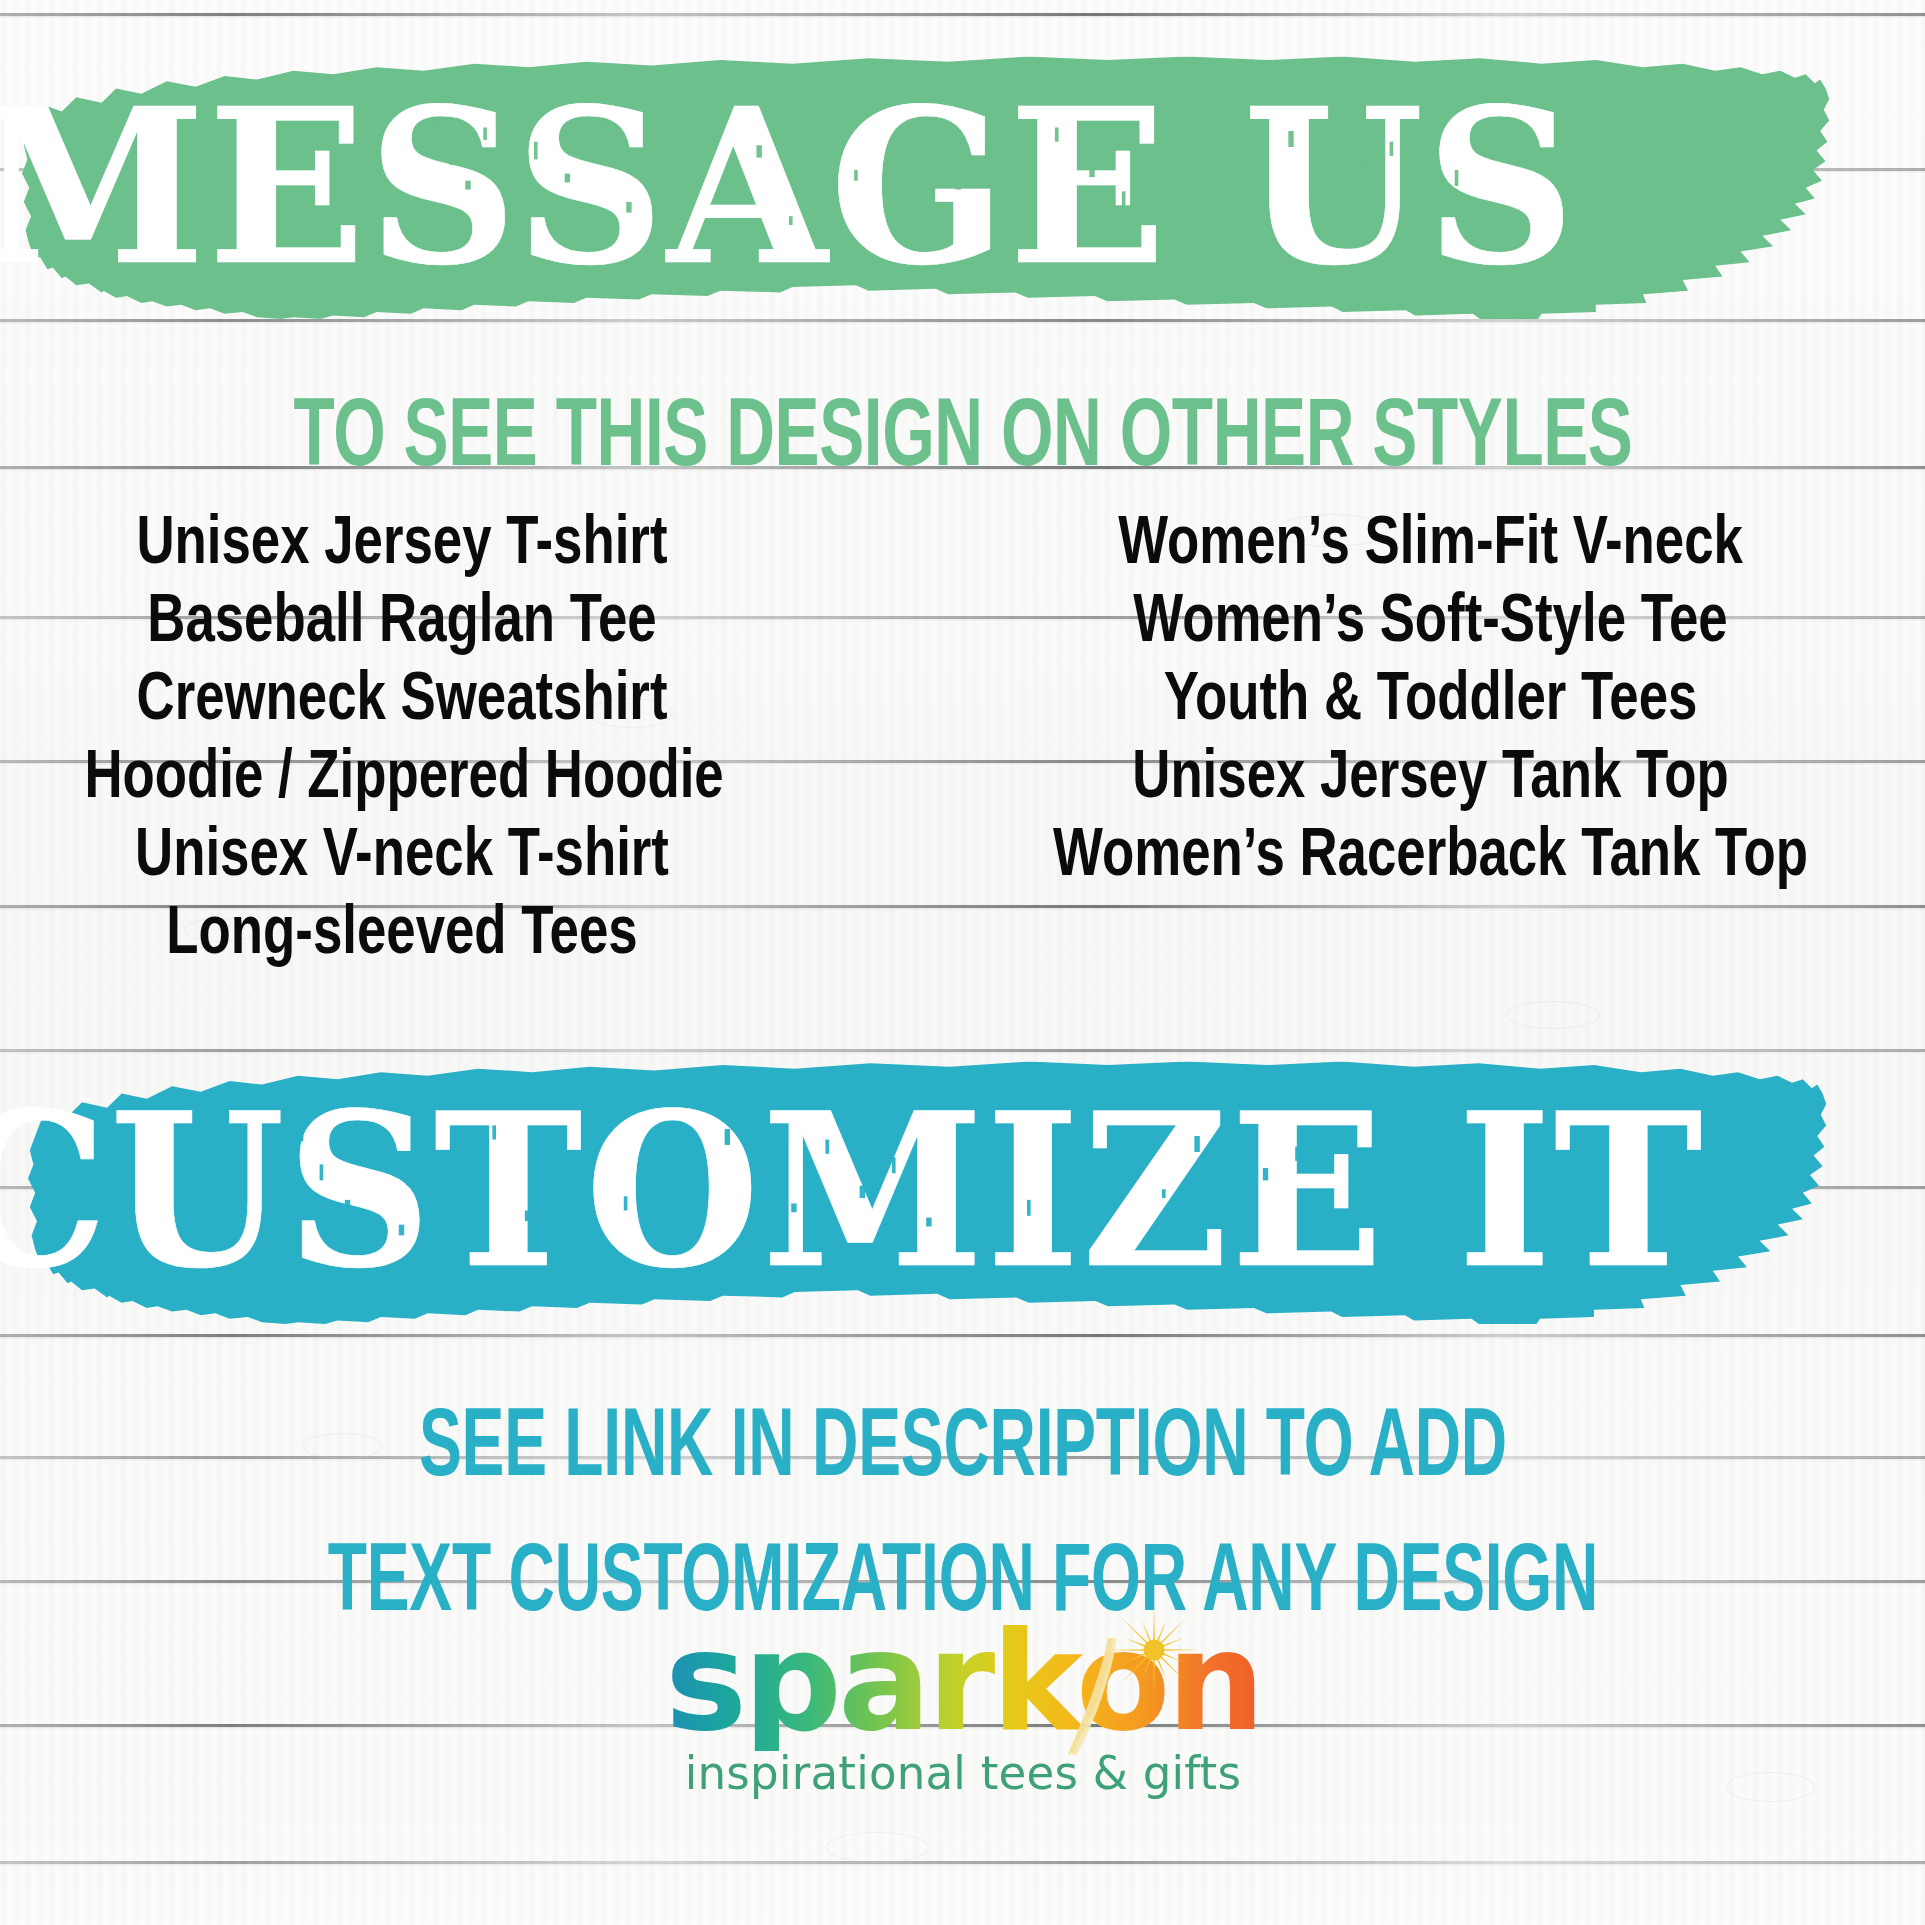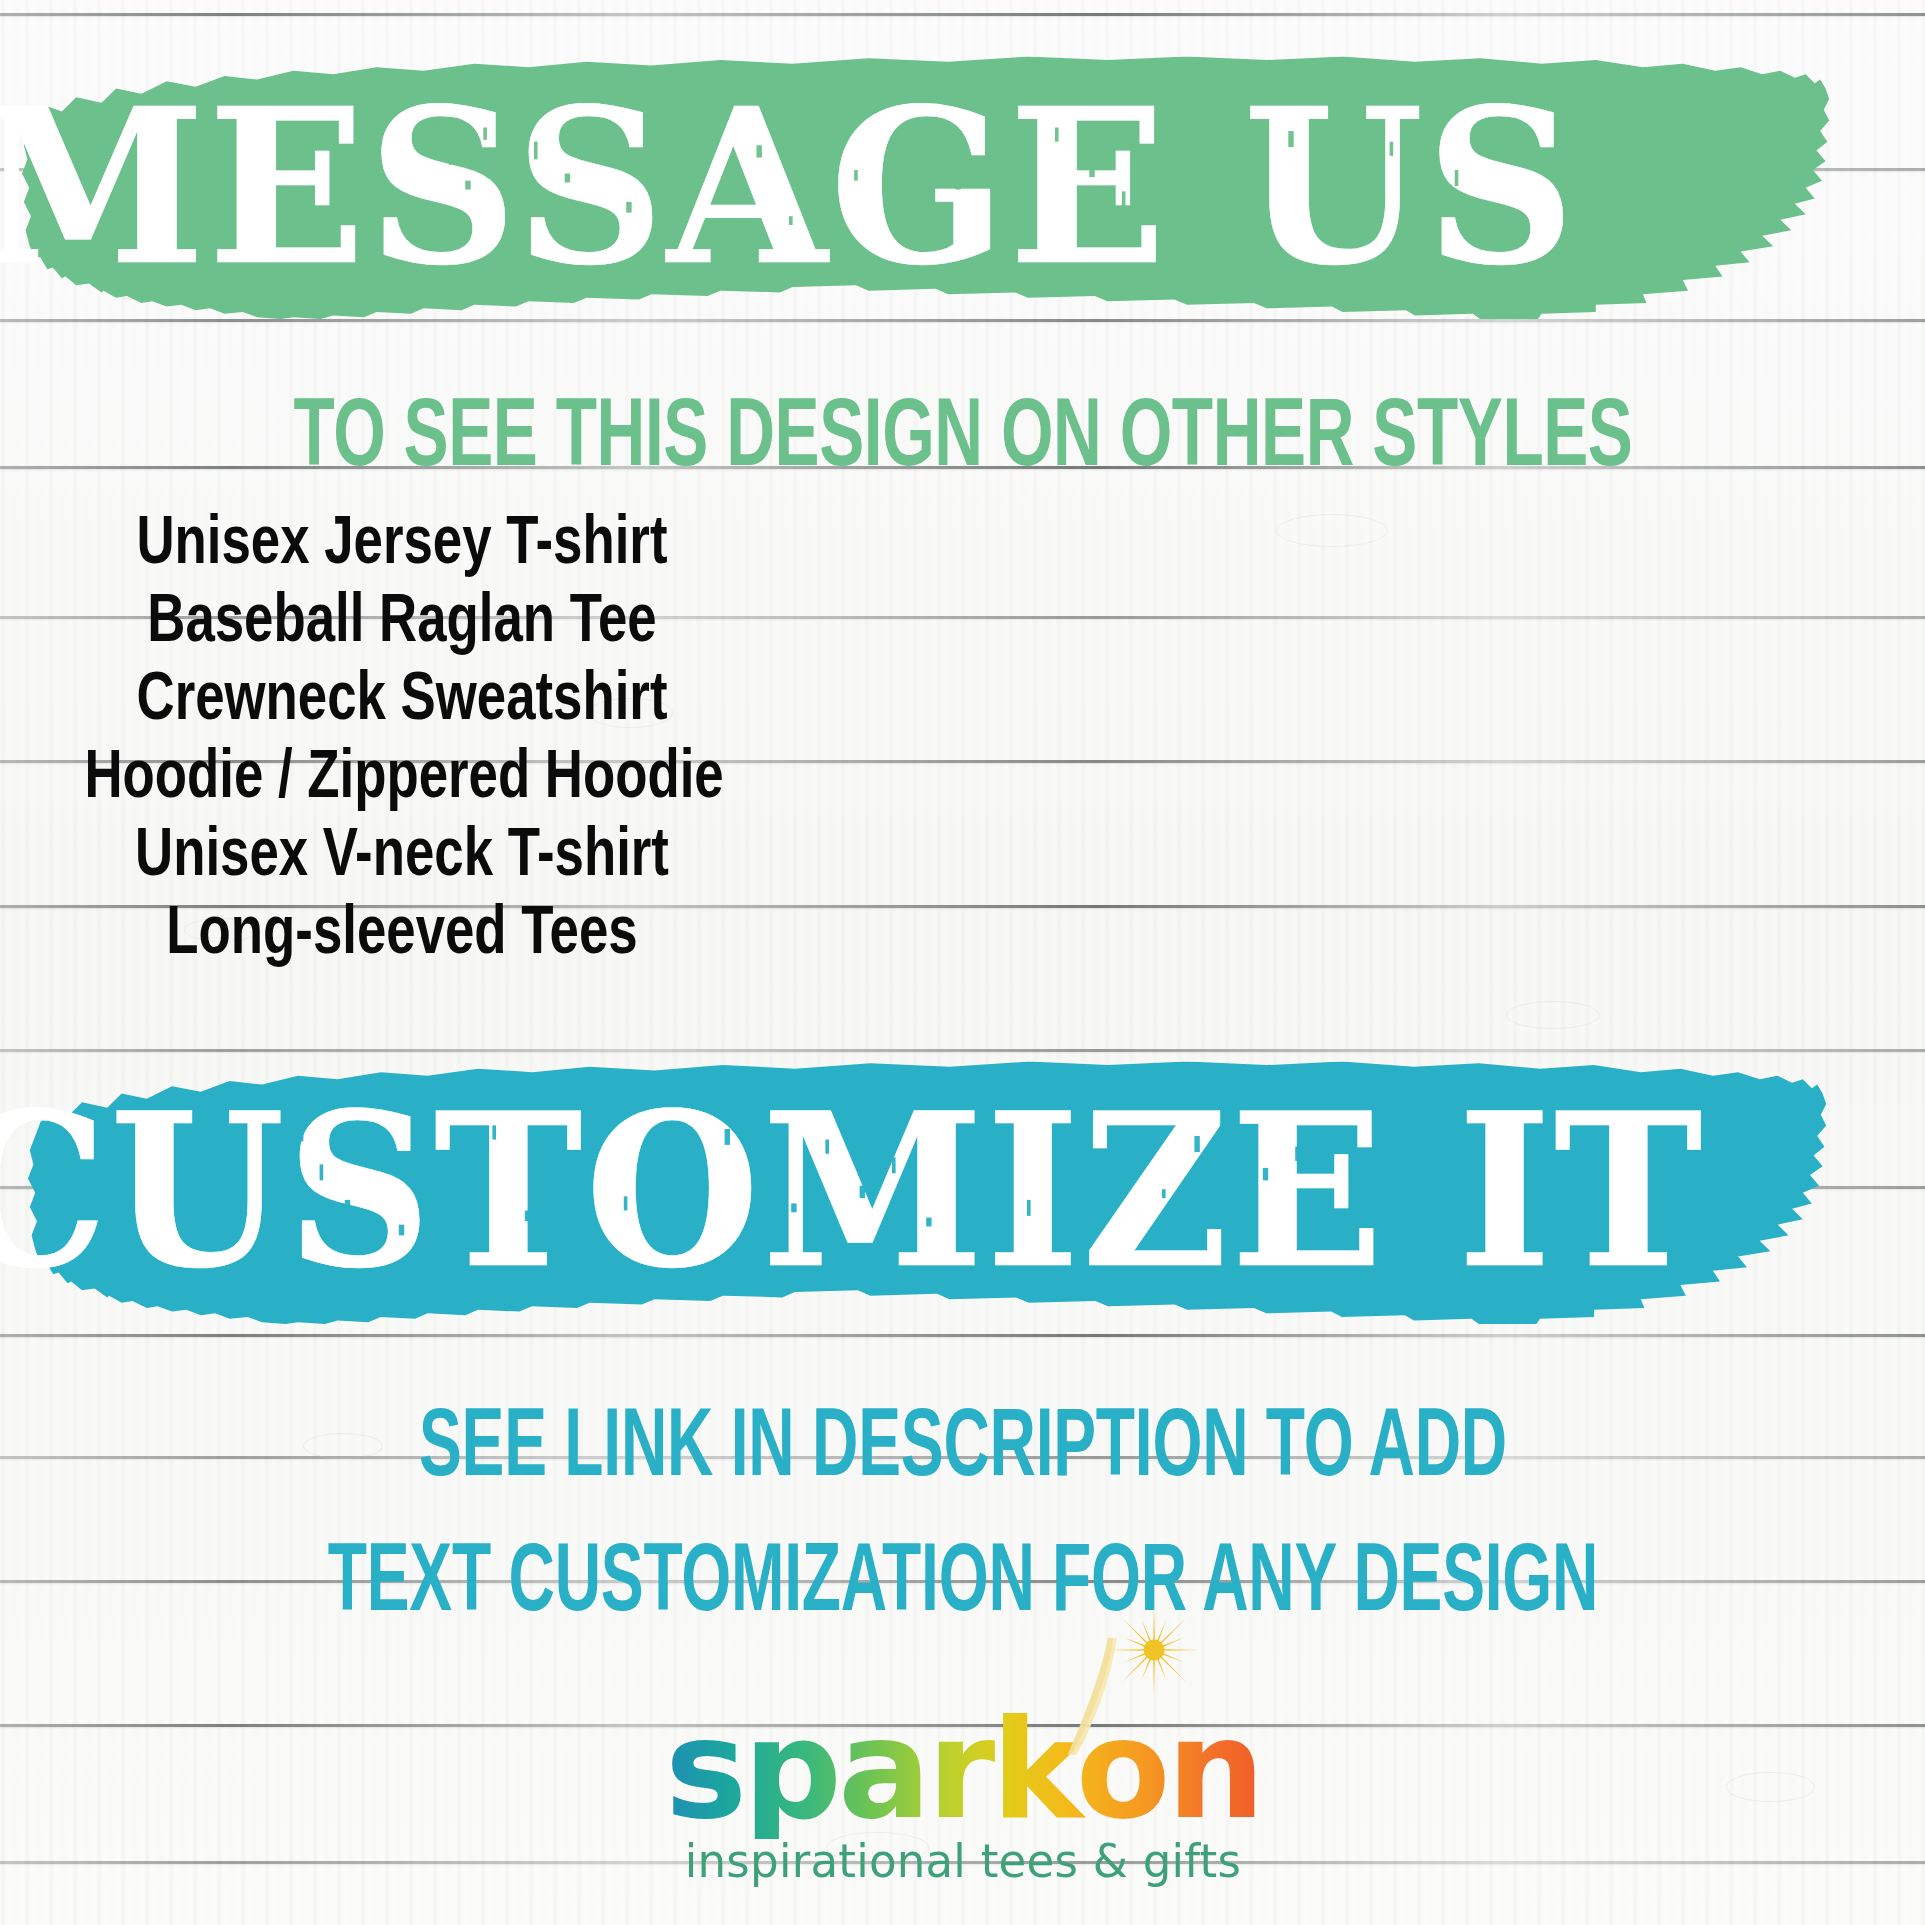--- a/index.html
+++ b/index.html
@@ -115,21 +115,21 @@
     white-space:nowrap;
     line-height:1.0;
     margin-bottom:20px;
     transform:scaleX(0.91) scaleY(1.18);
   }
   #col-left  .product{font-size:58px;}
   #col-right .product{font-size:58px;}
 
   
   #logo{
-    position:absolute;left:0;width:100%;top:1701px;
+    position:absolute;left:0;width:100%;top:1613px;
     text-align:center;
   }
   #logo-wordmark{
     position:relative;display:inline-block;
     font-family:"DejaVu Sans", sans-serif;
     font-weight:700;
     font-size:138px;
     line-height:1;
     letter-spacing:-0.028em;
     background:linear-gradient(90deg,
@@ -274,20 +274,27 @@
 
   <div id="lists">
     <div class="col" id="col-left">
         <span class="product" style="color: rgb(11, 11, 11);">Unisex Jersey T-shirt</span>
         <span class="product" style="color: rgb(11, 11, 11);">Baseball Raglan Tee</span>
         <span class="product" style="color: rgb(11, 11, 11);">Crewneck Sweatshirt</span>
         <span class="product" style="color: rgb(11, 11, 11);">Hoodie / Zippered Hoodie</span>
         <span class="product" style="color: rgb(11, 11, 11);">Unisex V-neck T-shirt</span>
         <span class="product" style="color: rgb(11, 11, 11);">Long-sleeved Tees</span>
       </div>
+    <div class="col" id="col-right">
+        <span class="product" style="color: rgb(11, 11, 11);">Women’s Slim-Fit V-neck</span>
+        <span class="product" style="color: rgb(11, 11, 11);">Women’s Soft-Style Tee</span>
+        <span class="product" style="color: rgb(11, 11, 11);">Youth &amp; Toddler Tees</span>
+        <span class="product" style="color: rgb(11, 11, 11);">Unisex Jersey Tank Top</span>
+        <span class="product" style="color: rgb(11, 11, 11);">Women’s Racerback Tank Top</span>
+      </div>
   </div>
 
   <div class="banner" id="teal-banner">
     <svg class="brush" viewBox="0 0 1000 150" preserveAspectRatio="none">
       <g clip-path="url(#gclip)">
         <rect x="0" y="0" width="1000" height="150" fill="#29B0C6"></rect>
       </g>
     </svg>
     <span class="banner-text" style="color: rgb(255, 255, 255);">CUSTOMIZE IT</span>
     <svg class="speckle" width="100%" height="100%" viewBox="0 0 1000 150" preserveAspectRatio="none">

